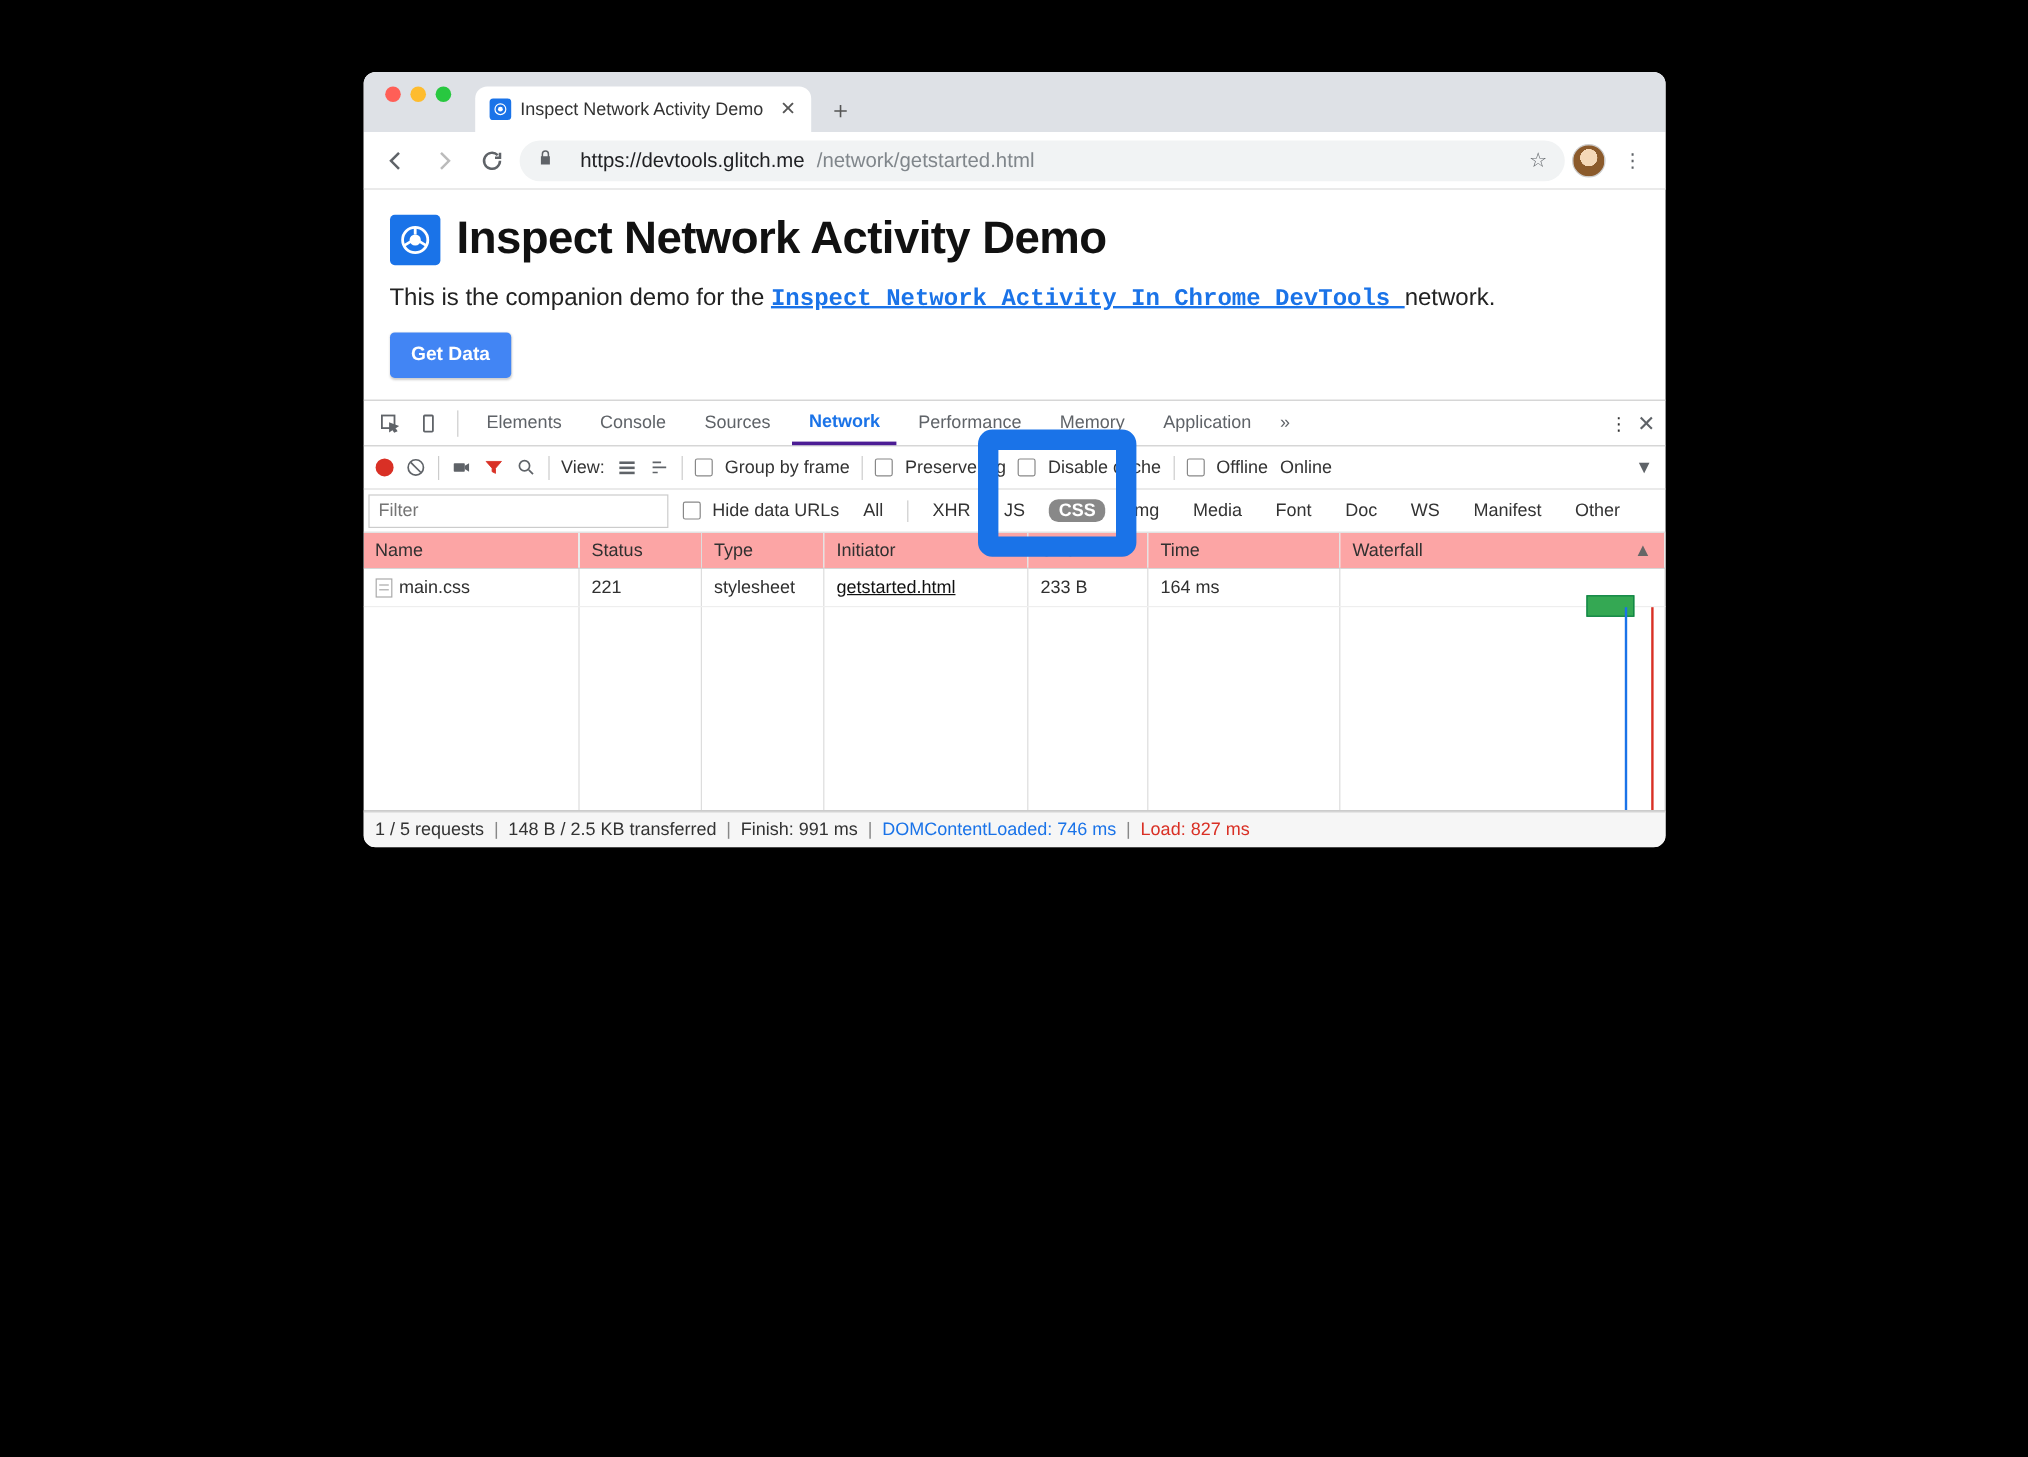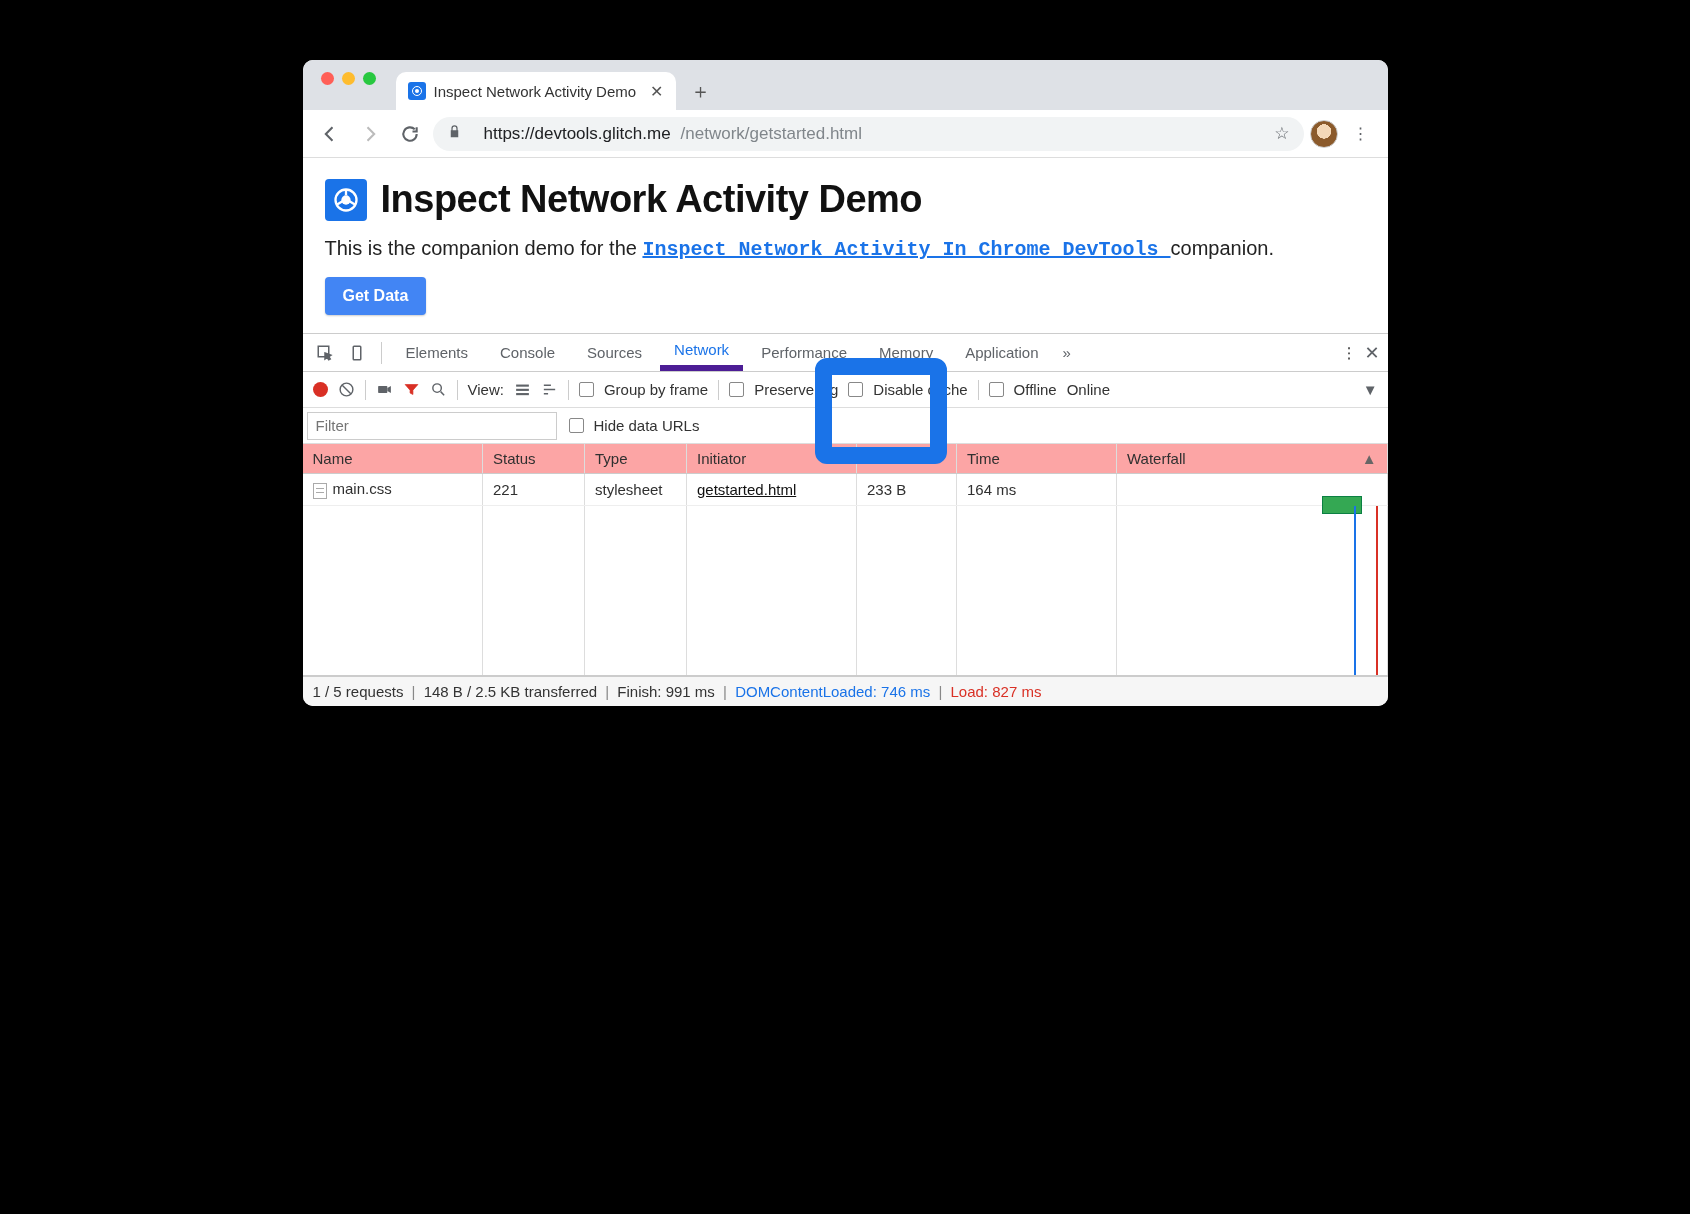--- a/index.html
+++ b/index.html
@@ -135,21 +135,21 @@
   }
   .dt-iconbtn {
     width:28px;height:28px;display:flex;align-items:center;justify-content:center;
     color:#5f6368;
   }
   .dt-iconbtn svg { width:18px;height:18px; }
   .dt-divider { width:1px;height:22px;background:#ccc;margin:0 6px; }
   .dt-tab {
     padding:0 14px;height:100%;display:flex;align-items:center;color:#5f6368;
   }
-  .dt-tab.active { color:#1a73e8;border-bottom:6px solid #4c1d95;font-weight:400; }
+  .dt-tab.active { color:#1a73e8;border-bottom:3px solid #4c1d95;font-weight:700; }
   .dt-more { margin-left:6px;color:#5f6368; }
   .dt-right { margin-left:auto;display:flex;align-items:center;gap:8px; }
   .dt-close { font-size:18px;color:#5f6368; }
 
   
   .nt-row {
     height:36px;display:flex;align-items:center;padding:0 10px;gap:10px;
     border-bottom:1px solid #ddd;
     position:relative;
     font-size:15px;color:#333;
@@ -297,21 +297,21 @@
       <div class="page-icon">
         <svg viewBox="0 0 24 24">
             <circle cx="12" cy="12" r="9" fill="none" stroke="#fff" stroke-width="2"></circle>
             <circle cx="12" cy="12" r="4" fill="#fff"></circle>
             <path d="M12 3l0 5M4 16l5-3M20 16l-5-3" stroke="#fff" stroke-width="2"></path>
           </svg>
       </div>
       <h1>Inspect Network Activity Demo</h1>
     </div>
     <p>
-      <span>This is the companion demo for the </span><a href="#">Inspect Network Activity In Chrome DevTools </a><span>companion.</span>
+      <span>This is the companion demo for the </span><a href="#">Inspect Network Activity In Chrome DevTools </a><span>network.</span>
     </p>
     <button class="getdata-btn">Get Data</button>
   </div>
 
   <div class="devtools">
 
     <div class="dt-tabs">
       <div class="dt-iconbtn">
         <svg viewBox="0 0 24 24" fill="none" stroke="currentColor" stroke-width="2">
             <rect x="3" y="3" width="14" height="14"></rect>
@@ -400,20 +400,34 @@
       <span>Online</span>
       <span class="nt-caret">▼</span>
     </div>
 
     <div class="filter-row" style="position:relative;">
       <input class="filter-input" placeholder="Filter" style="">
       <span class="nt-optgroup">
         <span class="nt-check"></span>
         <span>Hide data URLs</span>
       </span>
+      <div class="type-filters">
+        <span class="type-pill">All</span>
+        <span class="type-sep"></span>
+        <span class="type-pill">XHR</span>
+        <span class="type-pill">JS</span>
+        <span class="type-pill active">CSS</span>
+        <span class="type-pill">Img</span>
+        <span class="type-pill">Media</span>
+        <span class="type-pill">Font</span>
+        <span class="type-pill">Doc</span>
+        <span class="type-pill">WS</span>
+        <span class="type-pill">Manifest</span>
+        <span class="type-pill">Other</span>
+      </div>
 
       <div class="highlight-box" style="left:512px;top:-50px;"></div>
     </div>
 
     <table class="nettable">
       <colgroup>
         <col style="width:180px">
           <col style="width:102px">
           <col style="width:102px">
         <col style="width:170px">

